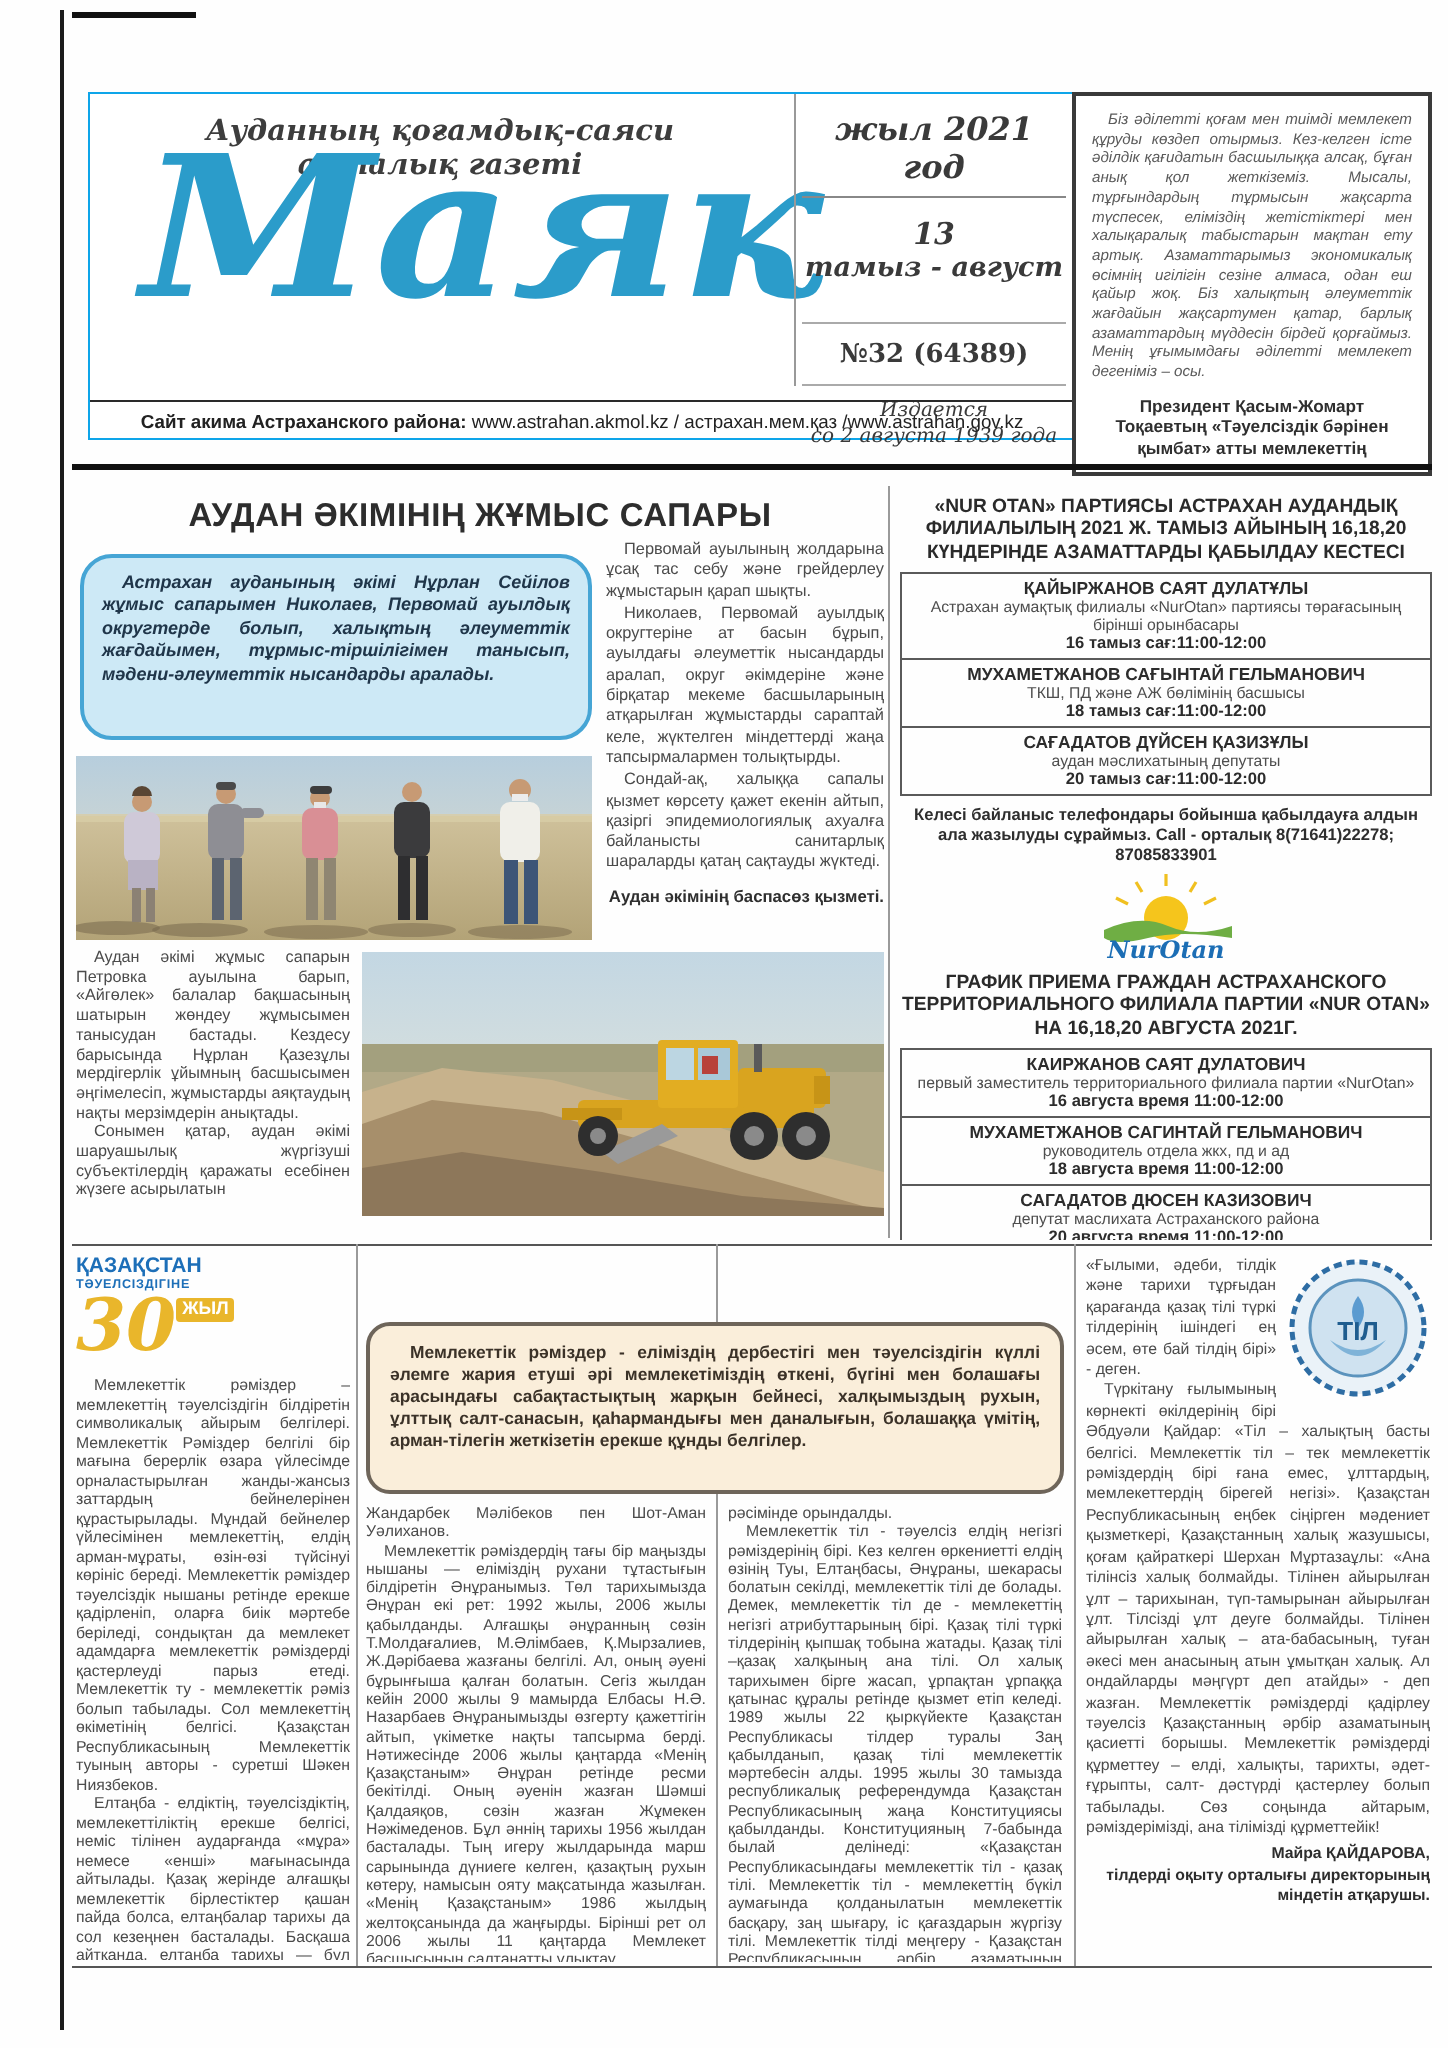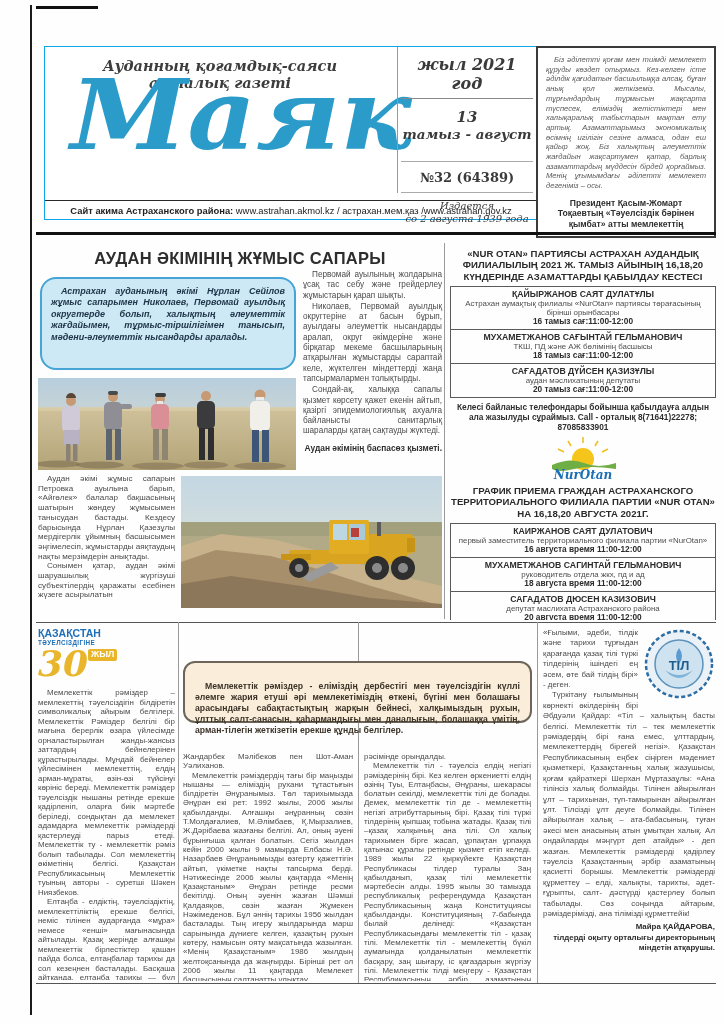--- a/index.html
+++ b/index.html
@@ -61,22 +61,22 @@
   .bot-rule-bottom{left:36px;top:983px;width:680px;height:1px;background:#555;}
   .bot-vrule{top:622px;width:1px;height:361px;background:#9a9a9a;}
   .bot-col{top:628px;font-size:7.9px;line-height:9.5px;}
   .bot-col p{margin:0;}
   .col1{left:38px;width:137px;height:352px;overflow:hidden;}
   .col2{left:183px;top:752px;width:170px;height:229px;overflow:hidden;font-size:7.9px;line-height:9.3px;}
   .col3{left:364px;top:752px;width:167px;height:229px;overflow:hidden;font-size:7.9px;line-height:9.3px;}
   .col4{left:543px;width:172px;height:352px;overflow:hidden;line-height:10.4px;}
   .col2 p,.col3 p,.col4 p{margin:0;}
   .bot-headline{left:183px;top:627px;width:349px;text-align:center;font-weight:bold;font-size:13.2px;line-height:15.5px;color:#262626;margin-top:32px;}
-  .bot-lead{left:183px;top:661px;width:349px;height:62px;box-sizing:border-box;background:#faeeda;border:2px solid #6e655a;
-            border-radius:12px;padding:18px 10px;font-weight:bold;font-size:8.7px;line-height:11px;color:#3b3228;text-align:justify;text-indent:10px;}
+  .bot-lead{left:183px;top:661px;width:349px;height:86px;box-sizing:border-box;background:#faeeda;border:2px solid #6e655a;
+            border-radius:12px;padding:8px 10px;font-weight:bold;font-size:8.7px;line-height:11px;color:#3b3228;text-align:justify;text-indent:10px;}
   .bot-sig{font-weight:bold;text-align:right;color:#2d2d2d;margin-top:3px;}
   .logo30{float:left;width:80px;height:58px;margin:0 5px 2px 0;}
   .logo30 .l1{color:#1d6fb8;font-weight:bold;font-size:10.5px;line-height:11px;}
   .logo30 .l2{color:#1d6fb8;font-weight:bold;font-size:6.3px;letter-spacing:.4px;line-height:7px;}
   .logo30 .num-row{display:flex;align-items:flex-start;}
   .logo30 .num{color:#e9b62b;font-weight:bold;font-style:italic;font-size:36px;line-height:34px;font-family:"DejaVu Serif",serif;}
   .logo30 .zhyl{color:#e9b62b;font-weight:bold;font-size:9px;margin-top:3px;background:#e9b62b;color:#fff;padding:1px 3px;border-radius:2px;}
   .tillogo{float:right;width:72px;height:72px;margin:0 0 3px 5px;}
 </style>
 </head>

